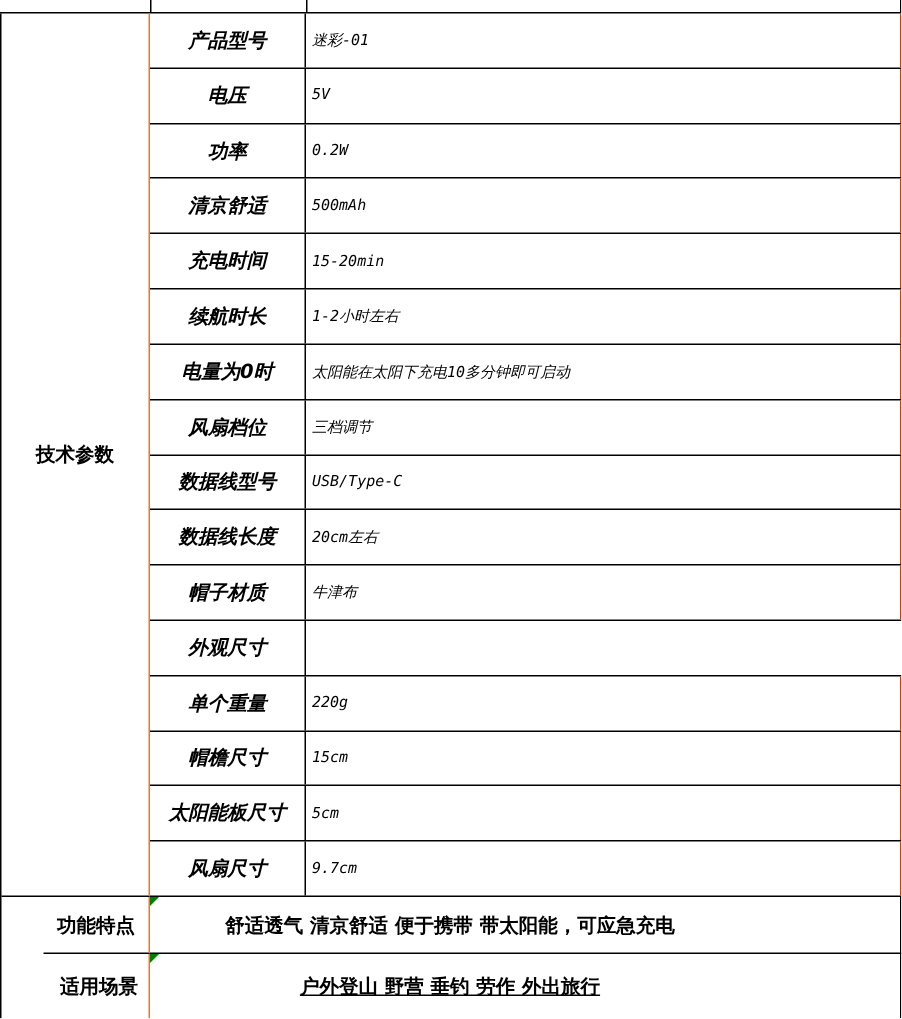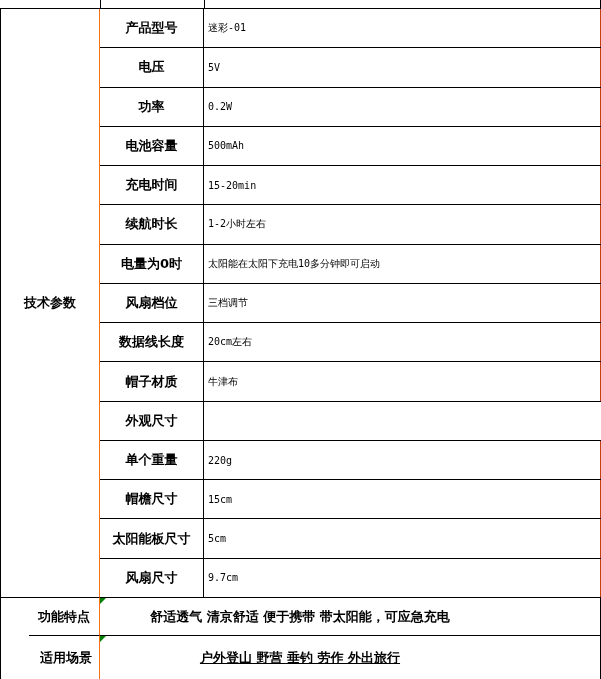--- a/index.html
+++ b/index.html
@@ -26,21 +26,21 @@
     font-weight: bold; font-size: 13px;
     border-right: 1px solid #f97316; border-bottom: 1px solid #000;
     text-align: center;
   }
   .cat-tech { height: 589px; }
   .cat-feat { height: 38px; margin-left: 28px; }
   .cat-scen { height: 43px; border-bottom: none; padding-left: 32px; }
 
   .rightcol { flex: 1; display: flex; flex-direction: column; }
   .techrows { height: 589px; display: flex; flex-direction: column; }
-  .trow { flex: 1; display: flex; border-bottom: 1px solid #000; }
+  .trow { flex: 1; display: flex; border-bottom: 1px solid #000; font-style: italic; }
   .pname {
     width: 104px; display: flex; align-items: center; justify-content: center;
     font-weight: bold; font-size: 13px;
   }
   .pdiv { border-right: 1px solid #000; }
   .pval {
     flex: 1; display: flex; align-items: center;
     padding-left: 4px; font-size: 10px;
     font-family: "DejaVu Sans Mono", "DejaVu Sans", sans-serif;
     border-right: 1px solid #c2410c;
@@ -90,38 +90,42 @@
         </div>
         <div class="trow">
           <div class="pname pdiv">电压</div>
           <div class="pval">5V</div>
         </div>
         <div class="trow">
           <div class="pname pdiv">功率</div>
           <div class="pval">0.2W</div>
         </div>
         <div class="trow">
-          <div class="pname pdiv">电池容量</div>
+          <div class="pname pdiv">清京舒适</div>
           <div class="pval">500mAh</div>
         </div>
         <div class="trow">
           <div class="pname pdiv">充电时间</div>
           <div class="pval">15-20min</div>
         </div>
         <div class="trow">
           <div class="pname pdiv">续航时长</div>
           <div class="pval">1-2小时左右</div>
         </div>
         <div class="trow">
           <div class="pname pdiv">电量为0时</div>
           <div class="pval">太阳能在太阳下充电10多分钟即可启动</div>
         </div>
         <div class="trow">
           <div class="pname pdiv">风扇档位</div>
           <div class="pval">三档调节</div>
+        </div>
+        <div class="trow">
+          <div class="pname pdiv">数据线型号</div>
+          <div class="pval">USB/Type-C</div>
         </div>
         <div class="trow">
           <div class="pname pdiv">数据线长度</div>
           <div class="pval">20cm左右</div>
         </div>
         <div class="trow">
           <div class="pname pdiv">帽子材质</div>
           <div class="pval">牛津布</div>
         </div>
         <div class="trow">

